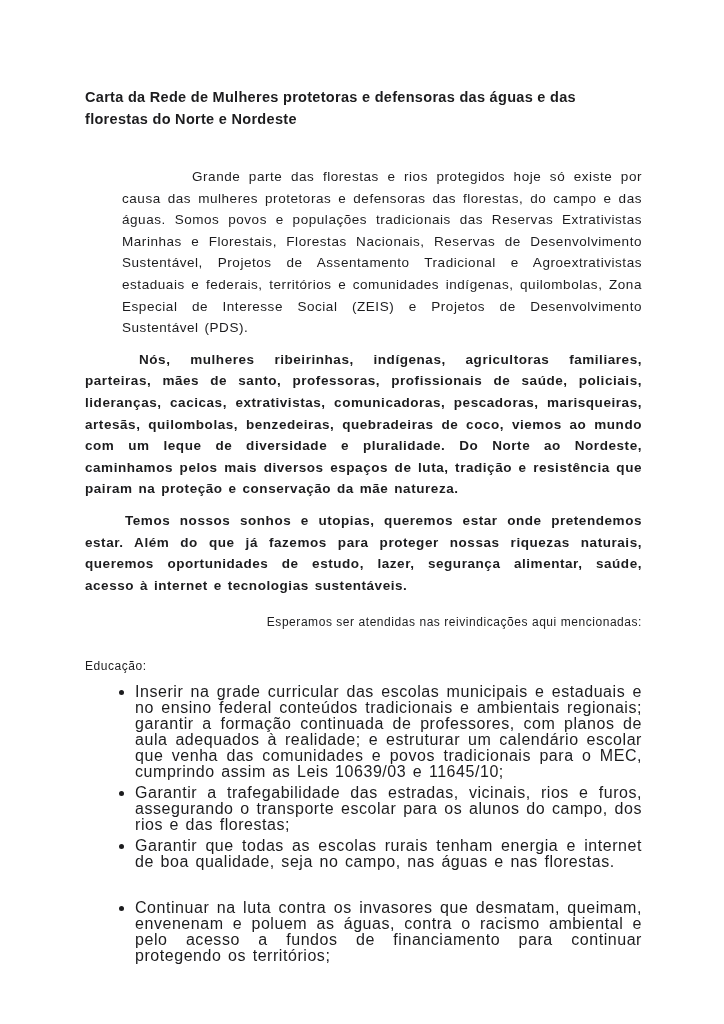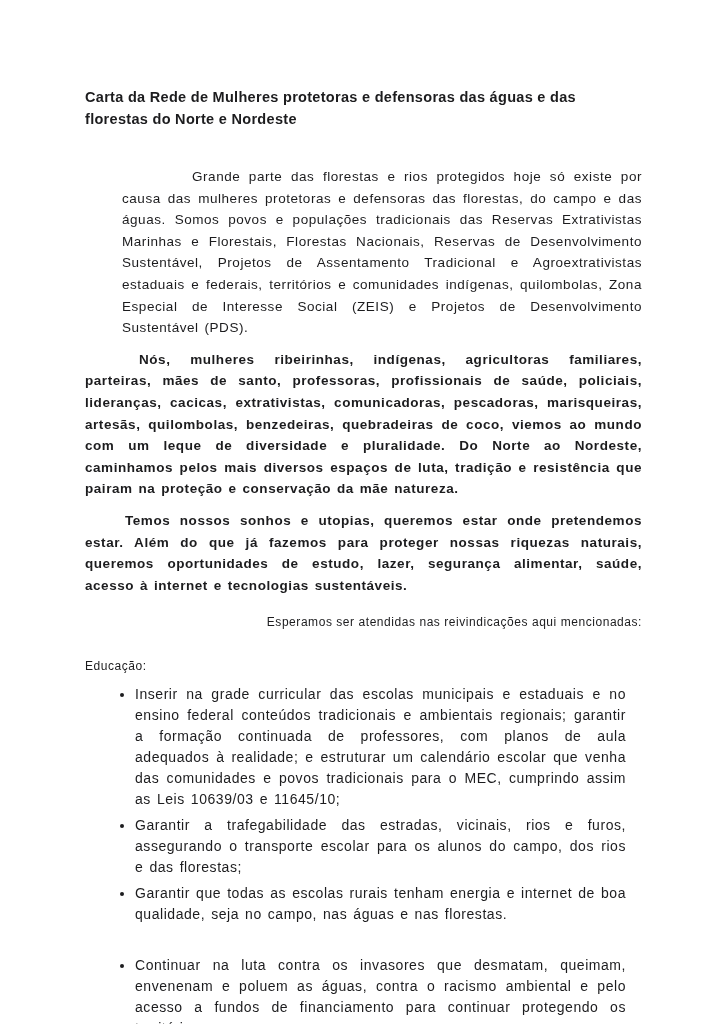--- a/index.html
+++ b/index.html
@@ -52,26 +52,26 @@
     line-height: 21.6px;
     letter-spacing: 0.55px;
     margin: 0 0 7px 0;
   }
   ul.bullets {
     margin: 0;
     padding: 0 0 0 50px;
     list-style: disc outside;
   }
   ul.bullets li {
-    font-size: 14px;
-    line-height: 21px;
+    font-size: 16px;
+    line-height: 16px;
     letter-spacing: 0.55px;
     word-spacing: 1.6px;
     text-align: justify;
-    margin: 0 16px 5px 0;
+    margin: 0 0 5px 0;
   }
   .section-gap { margin-top: 30px; }
 </style>
 </head>
 <body>
 
 <div class="page">
 
   <h1 class="doc-title">Carta da Rede de Mulheres protetoras e defensoras das águas e das florestas do Norte e Nordeste</h1>
 

